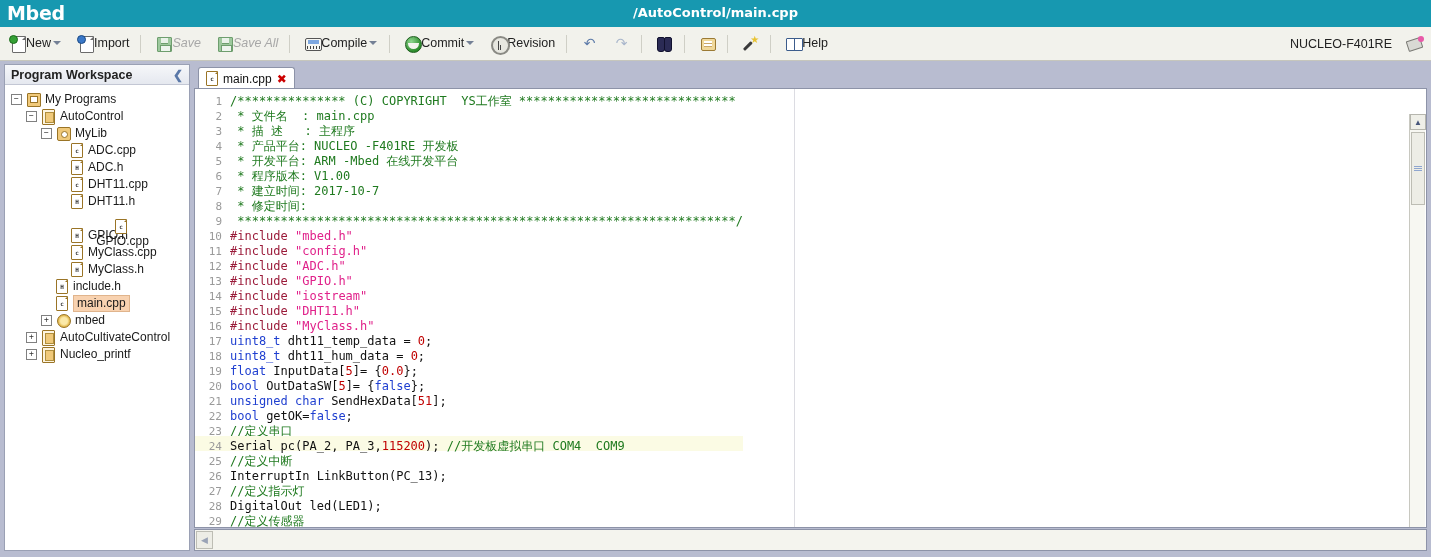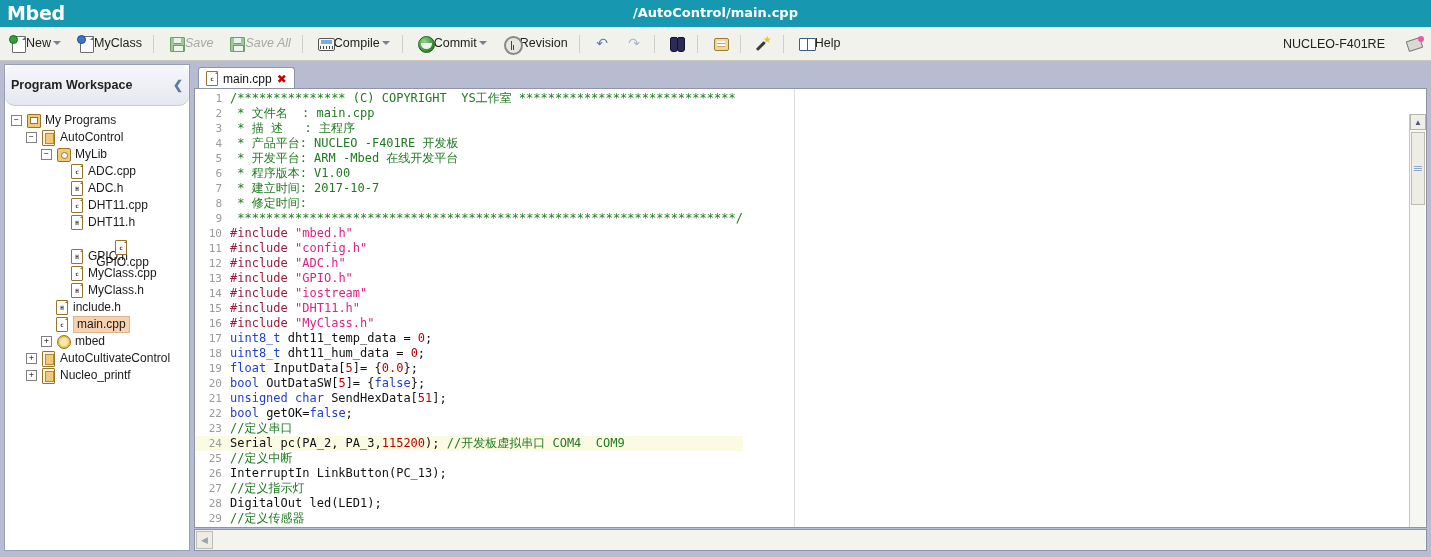--- a/index.html
+++ b/index.html
@@ -154,45 +154,44 @@
 
   
   .ico-book{
     position:absolute;left:1px;top:3px;width:15px;height:11px;
     background:#ffffff;border:1px solid #3c5c8c;border-radius:1px;
   }
   .ico-book::after{
     content:"";position:absolute;left:7px;top:0;width:1px;height:11px;background:#3c5c8c;
   }
 
-  .tb-right{margin-left:auto;display:flex;align-items:center;padding-right:7px;gap:21px;}
+  .tb-right{margin-left:auto;display:flex;align-items:center;padding-right:7px;gap:14px;}
   .target-name{font-size:12.5px;color:#222;}
   .ico-chip{
     position:relative;width:18px;height:16px;
   }
   .ico-chip::before{
     content:"";position:absolute;left:1px;top:3px;width:13px;height:9px;
     background:#d9d9d4;border:1px solid #7a7a74;transform:rotate(-18deg);border-radius:1px;
   }
   .ico-chip::after{
     content:"";position:absolute;right:0px;top:0px;width:6px;height:6px;border-radius:50%;
     background:#e85aa8;
   }
 
   
   .sidebar{
     position:absolute;left:4px;top:64px;width:186px;height:487px;
     background:#ffffff;border:1px solid #9aa0b4;
     box-sizing:border-box;
   }
   .sb-header{
-    height:41px;background:#eceef3;border-bottom:1px solid #c3c7d4;
+    height:20px;background:#eceef3;border-bottom:1px solid #c3c7d4;
     display:flex;align-items:center;padding:0 6px;box-sizing:border-box;
     background-image:linear-gradient(to bottom,#f6f7fa,#e5e8ef);
-    border-radius:10px;
   }
   .sb-title{font-size:12.5px;font-weight:bold;color:#222;flex:1;}
   .sb-collapse{color:#5a78a8;font-size:12px;font-weight:bold;cursor:pointer;}
   .tree{padding:6px 0 0 6px;font-size:12px;color:#1a1a1a;}
   .node{display:flex;align-items:center;height:17px;white-space:nowrap;}
   .expander{
     width:9px;height:9px;border:1px solid #808080;background:#fff;
     font-size:8px;line-height:7px;text-align:center;color:#333;
     margin-right:4px;flex:none;cursor:pointer;font-family:"DejaVu Sans Mono",monospace;
   }
@@ -267,21 +266,21 @@
   }
   .gutter-line{
     position:absolute;left:33px;top:0;bottom:0;width:1px;background:#ffffff;
   }
   .margin-line{
     position:absolute;left:599px;top:0;bottom:0;width:1px;background:#dcdce2;
   }
   .code{
     position:absolute;left:0;top:2px;
     font-family:"DejaVu Sans Mono","Liberation Mono",monospace;
-    font-size:12px;line-height:15px;white-space:pre;
+    font-size:12px;line-height:21px;white-space:pre;
   }
   .cl{height:15px;position:relative;}
   .cl.active{background:#fbfbe4;}
   .ln{
     display:inline-block;width:27px;text-align:right;color:#9a9a9a;
     margin-right:8px;font-size:11px;
   }
   .cm{color:#1f7a1f;}       
   .pp{color:#9b1b3a;}       
   .str{color:#e0218a;}      
@@ -338,21 +337,21 @@
       </span>
       <span class="tb-label">New</span>
       <span class="tb-caret"></span>
     </div>
 
     <div class="tb-item">
       <span class="ico">
         <span class="ico-page"></span>
           <span class="badge blue"></span>
       </span>
-      <span class="tb-label">MyClass</span>
+      <span class="tb-label">Import</span>
     </div>
 
     <div class="tb-sep"></div>
 
     <div class="tb-item disabled">
       <span class="ico">
           <span class="ico-floppy"></span>
         </span>
       <span class="tb-label">Save</span>
     </div>

